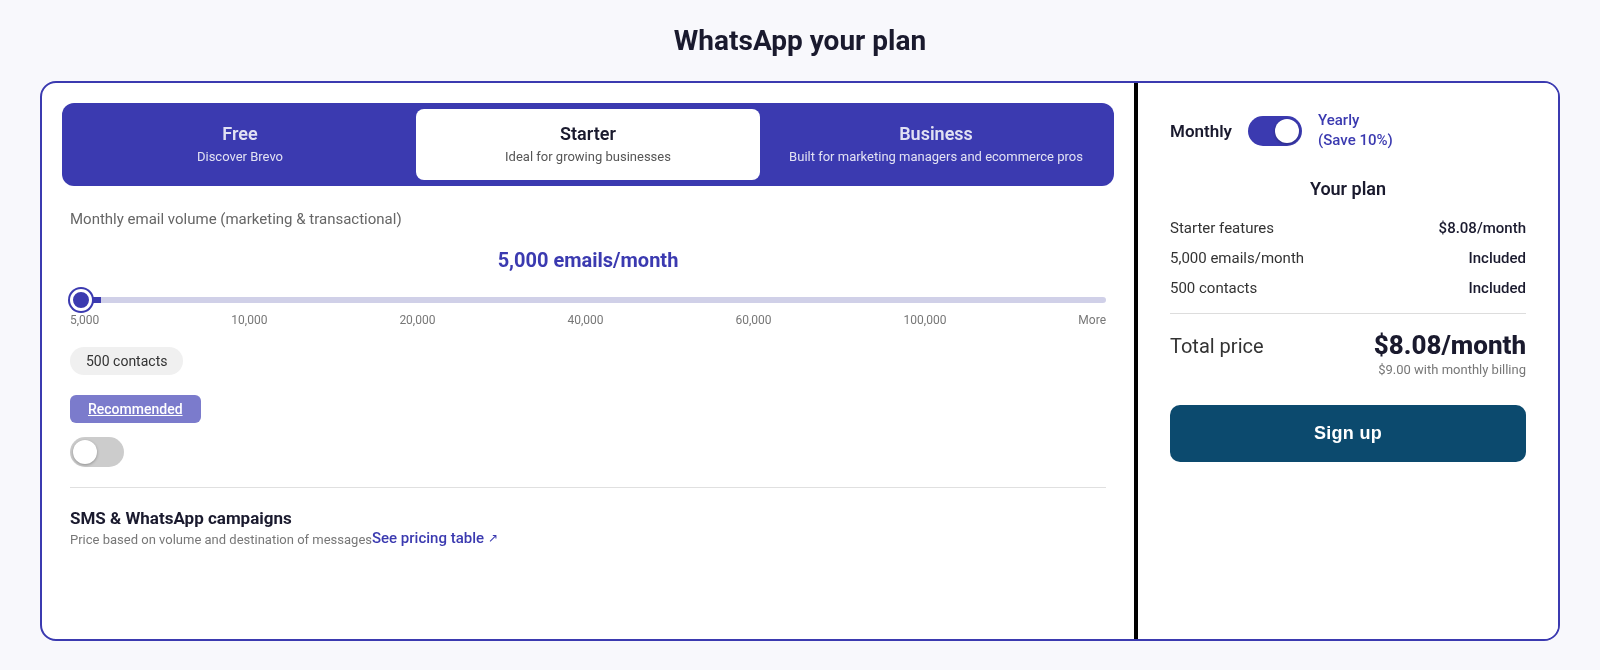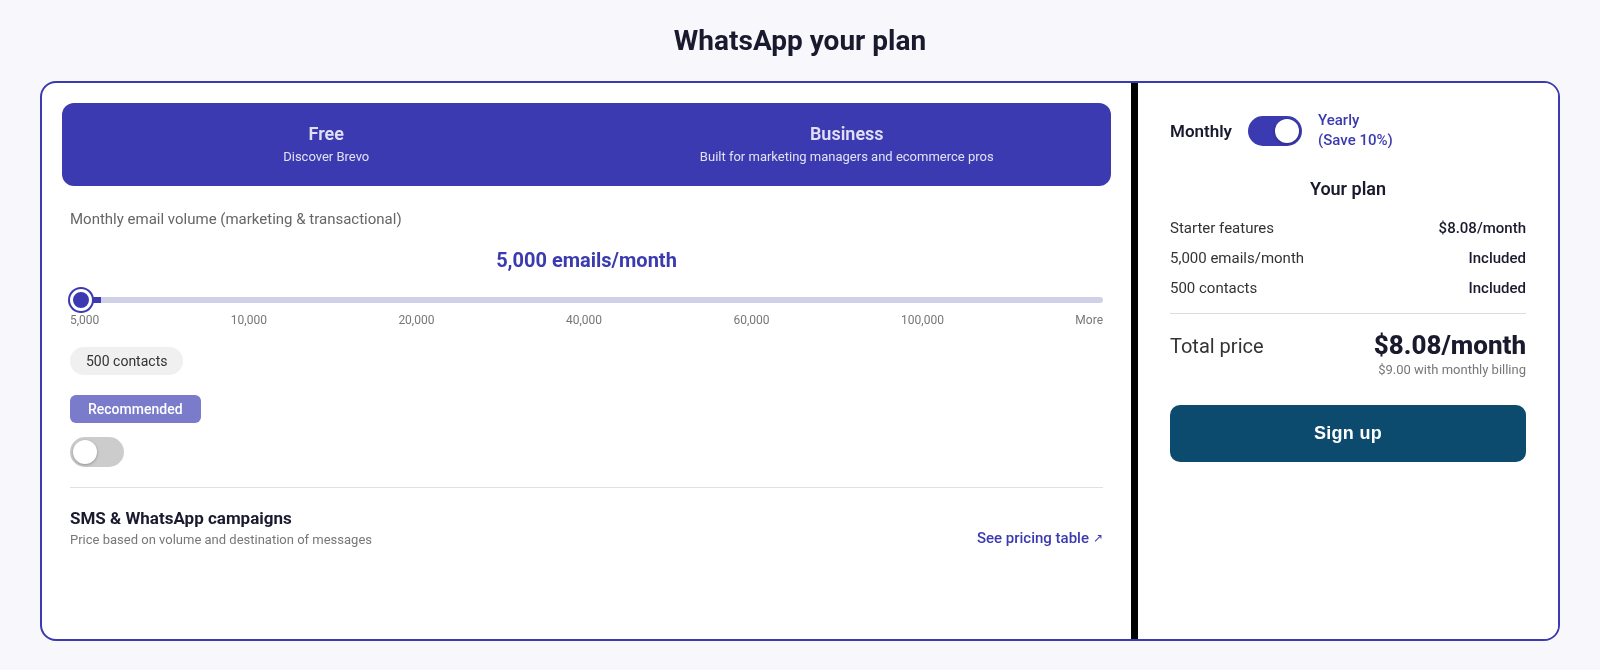--- a/index.html
+++ b/index.html
@@ -29,21 +29,21 @@
       border-radius: 16px;
       background: #fff;
       overflow: hidden;
       min-height: 560px;
     }
 
     
     .left-panel {
       flex: 1;
       padding: 0;
-      border-right: 7px solid #000000;
+      border-right: 4px solid #000000;
     }
 
     
     .plan-tabs {
       display: flex;
       background: #3b3ab0;
       border-radius: 12px;
       margin: 20px 20px 0 20px;
       padding: 6px;
       gap: 4px;
@@ -159,20 +159,21 @@
     
     .recommended-badge {
       display: inline-block;
       background: #7b7bcc;
       color: #fff;
       font-size: 14px;
       padding: 6px 18px;
       border-radius: 6px;
       margin-bottom: 14px;
       font-weight: 500;
+      text-decoration: underline;
     }
 
     
     .addon-row {
       display: flex;
       align-items: center;
       justify-content: space-between;
       margin-bottom: 4px;
     }
 
@@ -235,21 +236,20 @@
       margin-bottom: 4px;
     }
 
     .sms-section .sms-desc {
       font-size: 13px;
       color: #777;
     }
 
     .sms-row {
       display: flex;
-      justify-content: space-between;
       align-items: flex-end;
     }
 
     .see-pricing {
       color: #3b3ab0;
       font-size: 15px;
       font-weight: 500;
       cursor: pointer;
       display: flex;
       align-items: center;
@@ -397,20 +397,24 @@
 <h1 class="page-title">WhatsApp your plan</h1>
 
 <div class="main-card">
 
   <div class="left-panel">
 
     <div class="plan-tabs">
       <div class="plan-tab">
         <span class="tab-name">Free</span>
         <span class="tab-desc">Discover Brevo</span>
+      </div>
+      <div class="plan-tab active">
+        <span class="tab-name">Starter</span>
+        <span class="tab-desc">Ideal for growing businesses</span>
       </div>
       <div class="plan-tab">
         <span class="tab-name">Business</span>
         <span class="tab-desc">Built for marketing managers and ecommerce pros</span>
       </div>
     </div>
 
     <div class="left-content">
       
       <div class="section-label">

